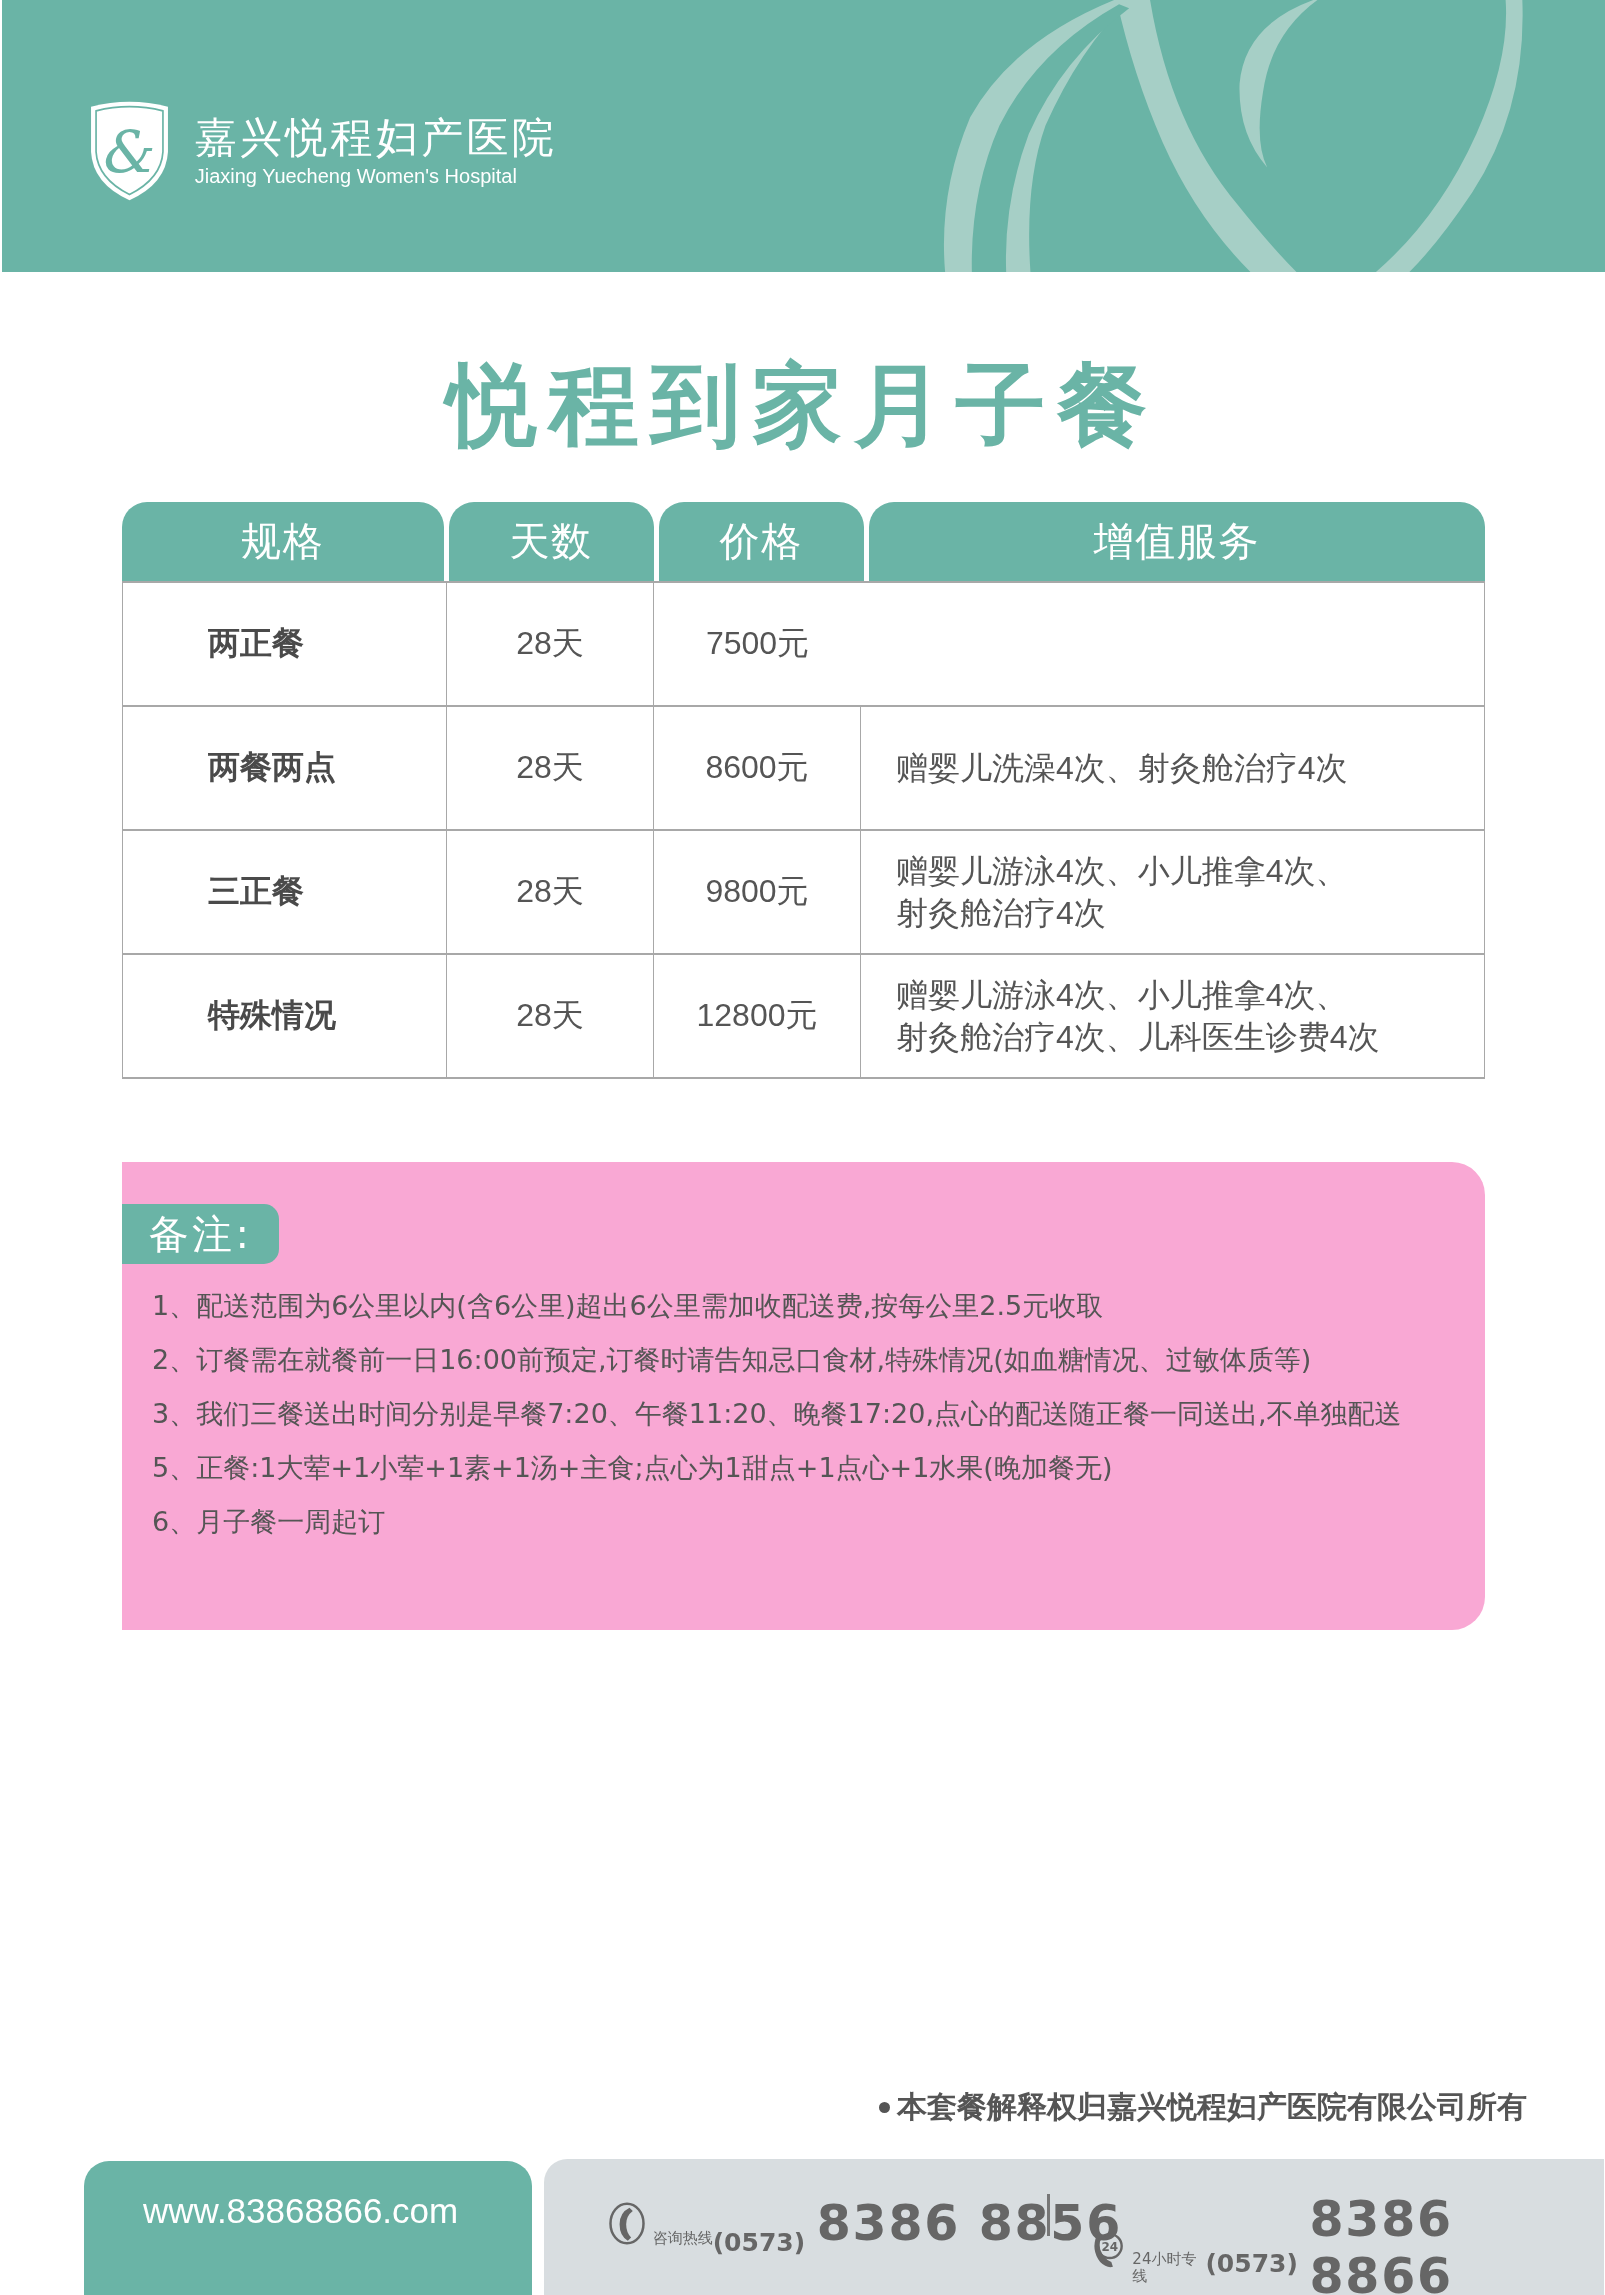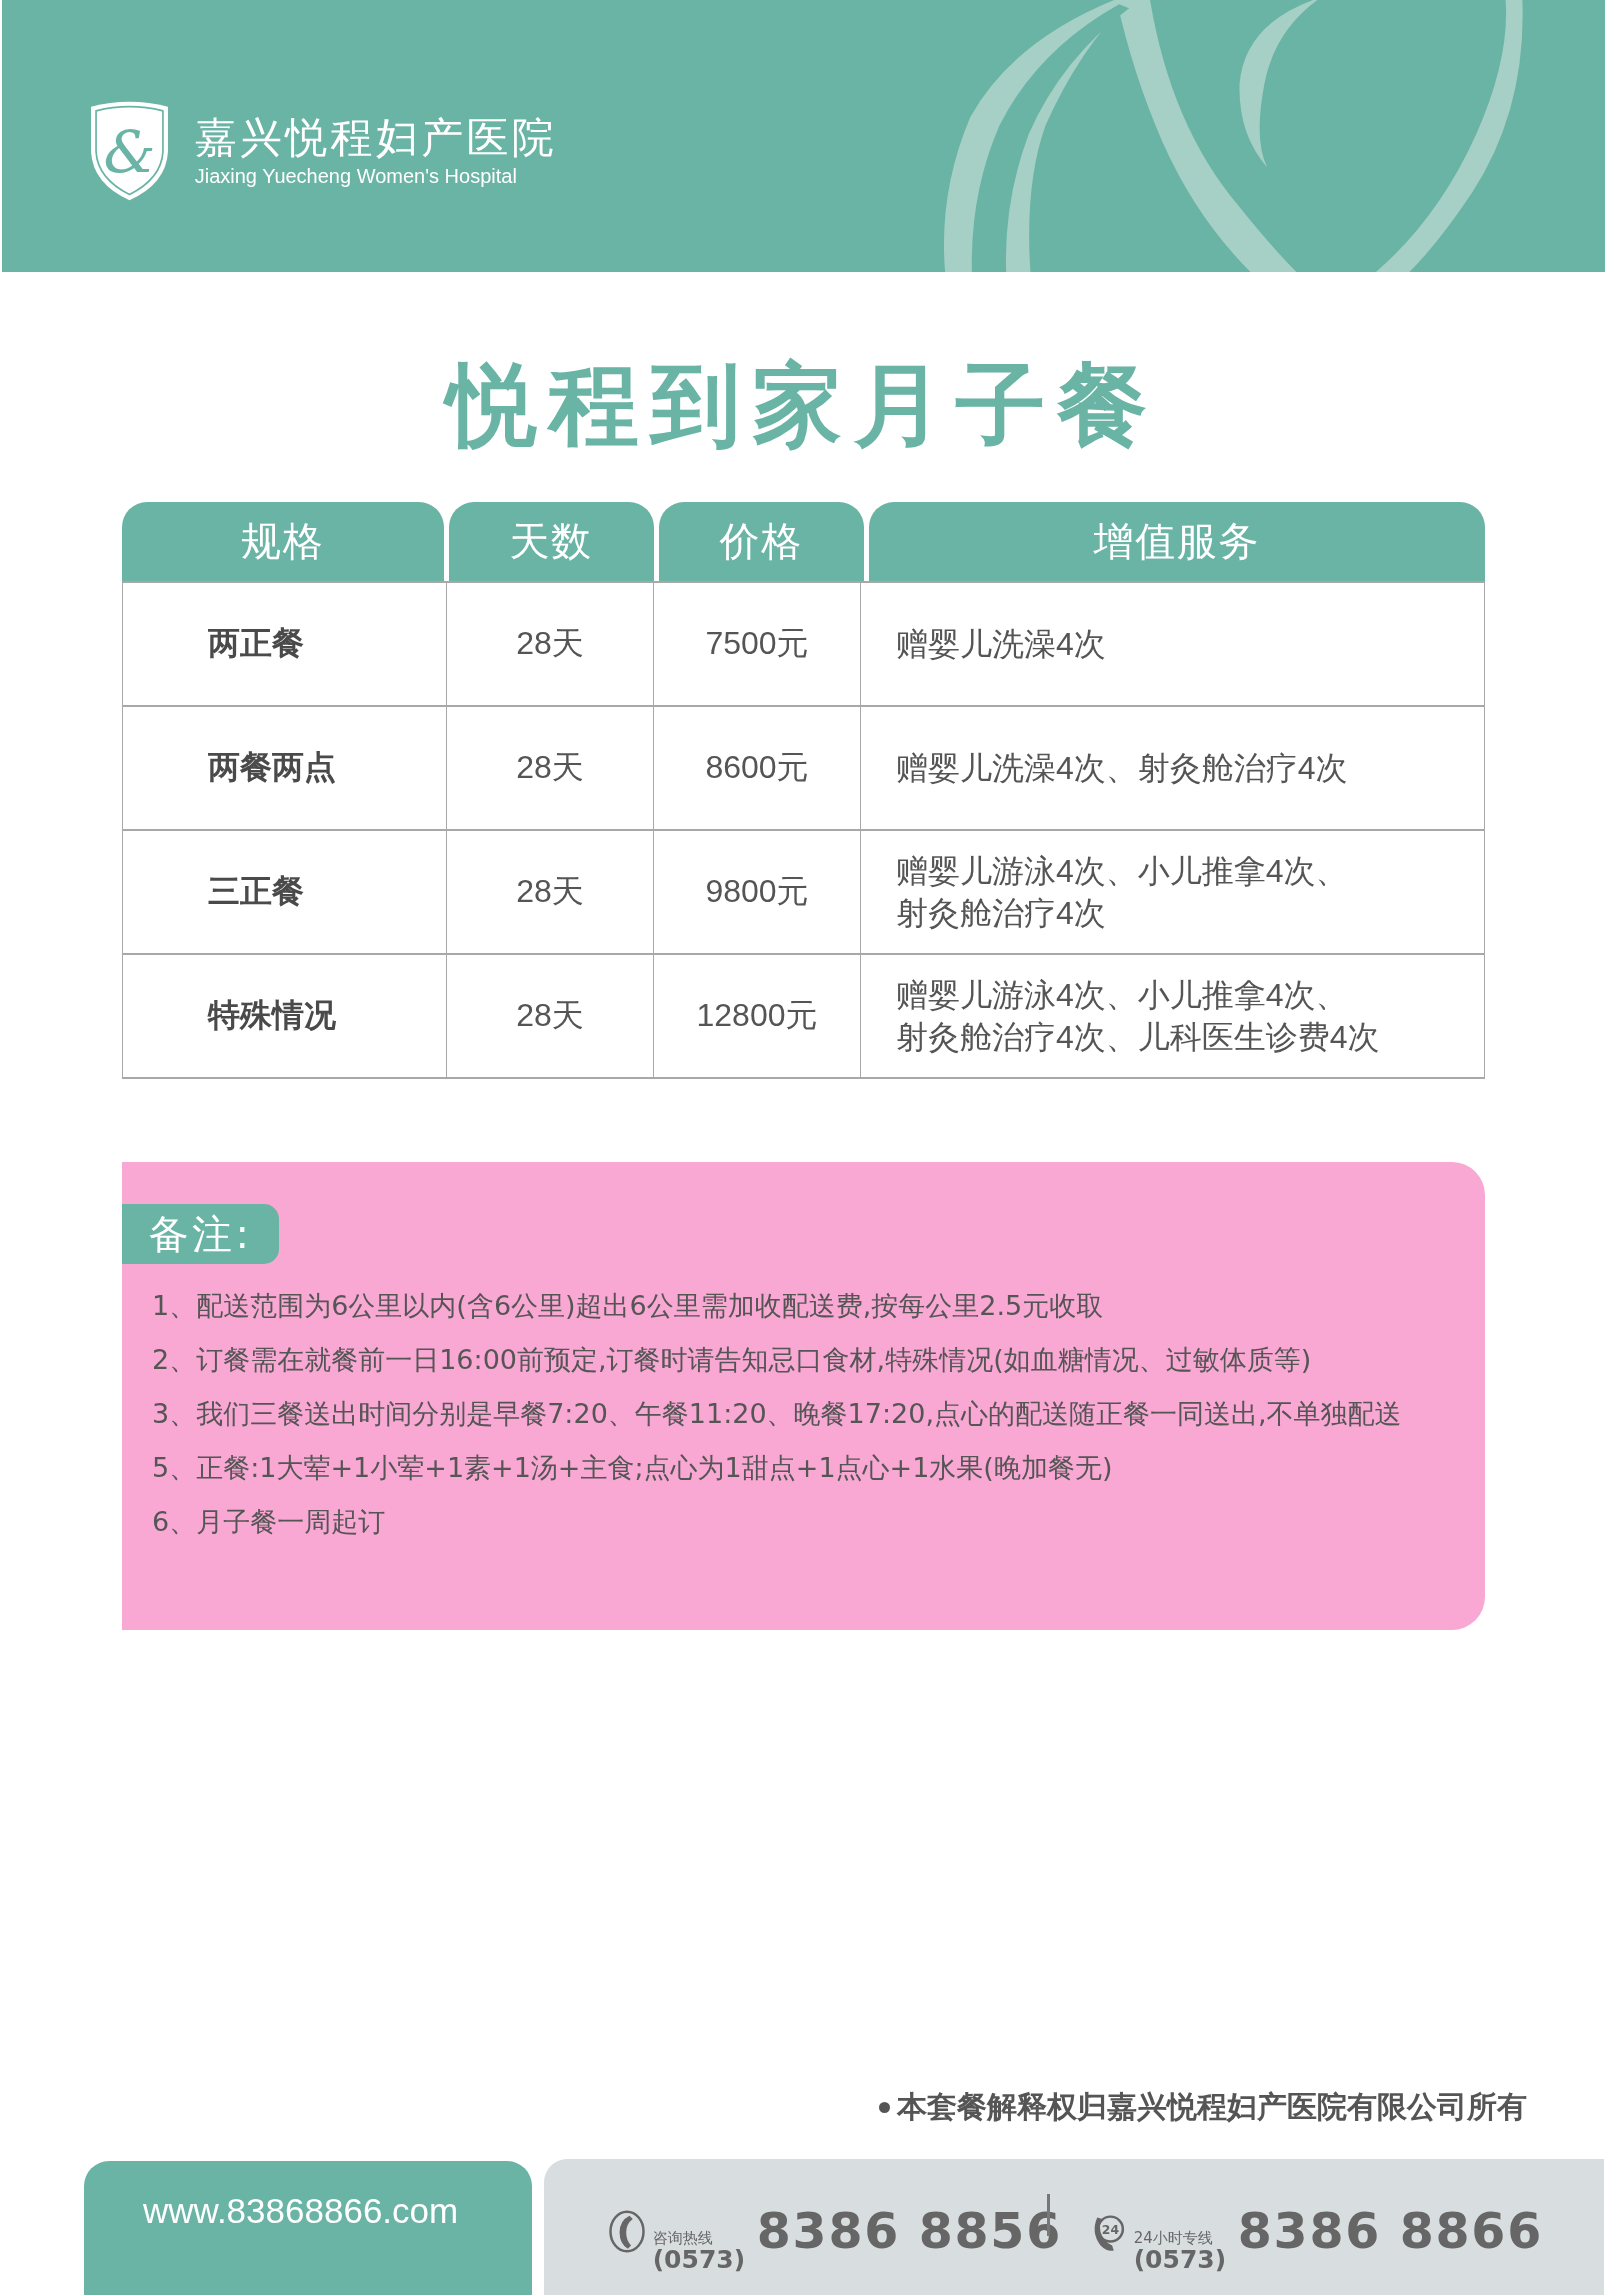--- a/index.html
+++ b/index.html
@@ -44,21 +44,21 @@
   .bullet { width: 11.7px; height: 11.7px; border-radius: 50%; background: #555555; margin-right: 6.7px; display: inline-block; }
 
   
   .footer-web { position: absolute; left: 84px; top: 2161px; width: 448px; height: 142px; background: #6ab4a6; border-radius: 25px 25px 0 0; }
   .footer-web span { position: absolute; left: 59px; top: 30px; color: #ffffff; font-size: 35px; font-family: "Liberation Sans", sans-serif; }
   .footer-phones { position: absolute; left: 544px; top: 2159px; width: 1060px; height: 142px; background: #d8dde0; border-radius: 23.4px 0 0 0; }
   .phone-group { position: absolute; top: 32px; display: flex; align-items: center; }
   .phone-group.g1 { left: 64px; }
   .phone-group.g2 { left: 545px; }
   .phone-icon { width: 38px; height: 45px; margin-right: 6.7px; }
-  .phone-labels { display: flex; flex-direction: column; margin-right: 11.7px; color: #666666; margin-top: 39px; }
+  .phone-labels { display: flex; flex-direction: row; margin-right: 11.7px; color: #666666; margin-top: 39px; }
   .phone-lbl { font-size: 15px; line-height: 16.7px; }
   .phone-area { font-size: 25px; line-height: 25px; font-weight: bold; }
   .phone-num { font-size: 49px; font-weight: bold; color: #666666; letter-spacing: 1.7px; font-family: "DejaVu Sans", sans-serif; }
   .phone-divider { position: absolute; left: 503px; top: 35px; width: 2.5px; height: 42px; background: #777777; }
 </style>
 </head>
 <body>
 
 <div class="header">
   <svg class="header-ampersand" viewBox="0 0 820 325" preserveAspectRatio="none">
@@ -88,23 +88,20 @@
     <div class="th c1">规格</div>
     <div class="th c2">天数</div>
     <div class="th c3">价格</div>
     <div class="th c4">增值服务</div>
   </div>
   <div class="tbody">
     <div class="tr">
       <div class="td c1">两正餐</div>
       <div class="td c2">28天</div>
       <div class="td c3">7500元</div>
-      <div class="td c4" style="justify-content:center;">
-        <span>赠婴儿洗澡4次</span>
-      </div>
     </div>
     <div class="tr">
       <div class="td c1">两餐两点</div>
       <div class="td c2">28天</div>
       <div class="td c3">8600元</div>
       <div class="td c4" style="justify-content:center;">
         <span>赠婴儿洗澡4次、射灸舱治疗4次</span>
       </div>
     </div>
     <div class="tr">

